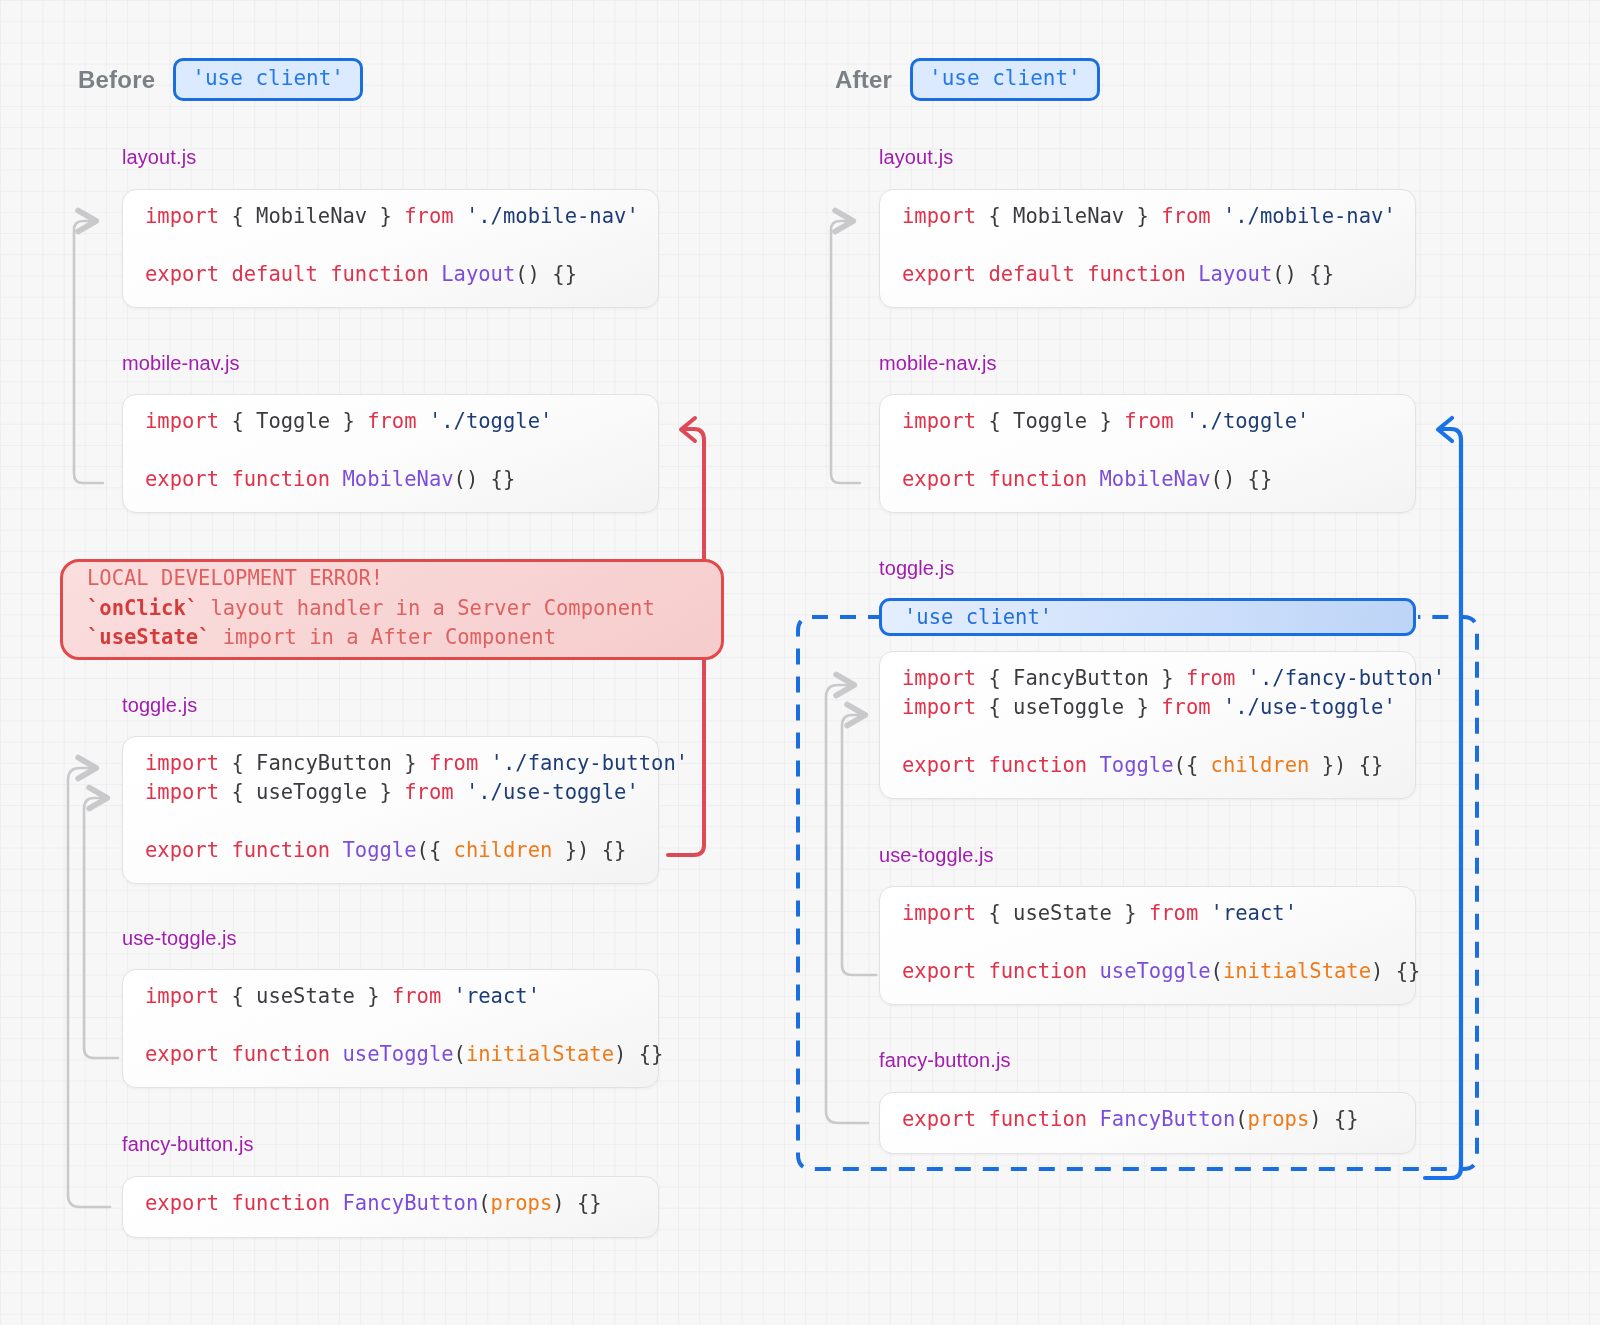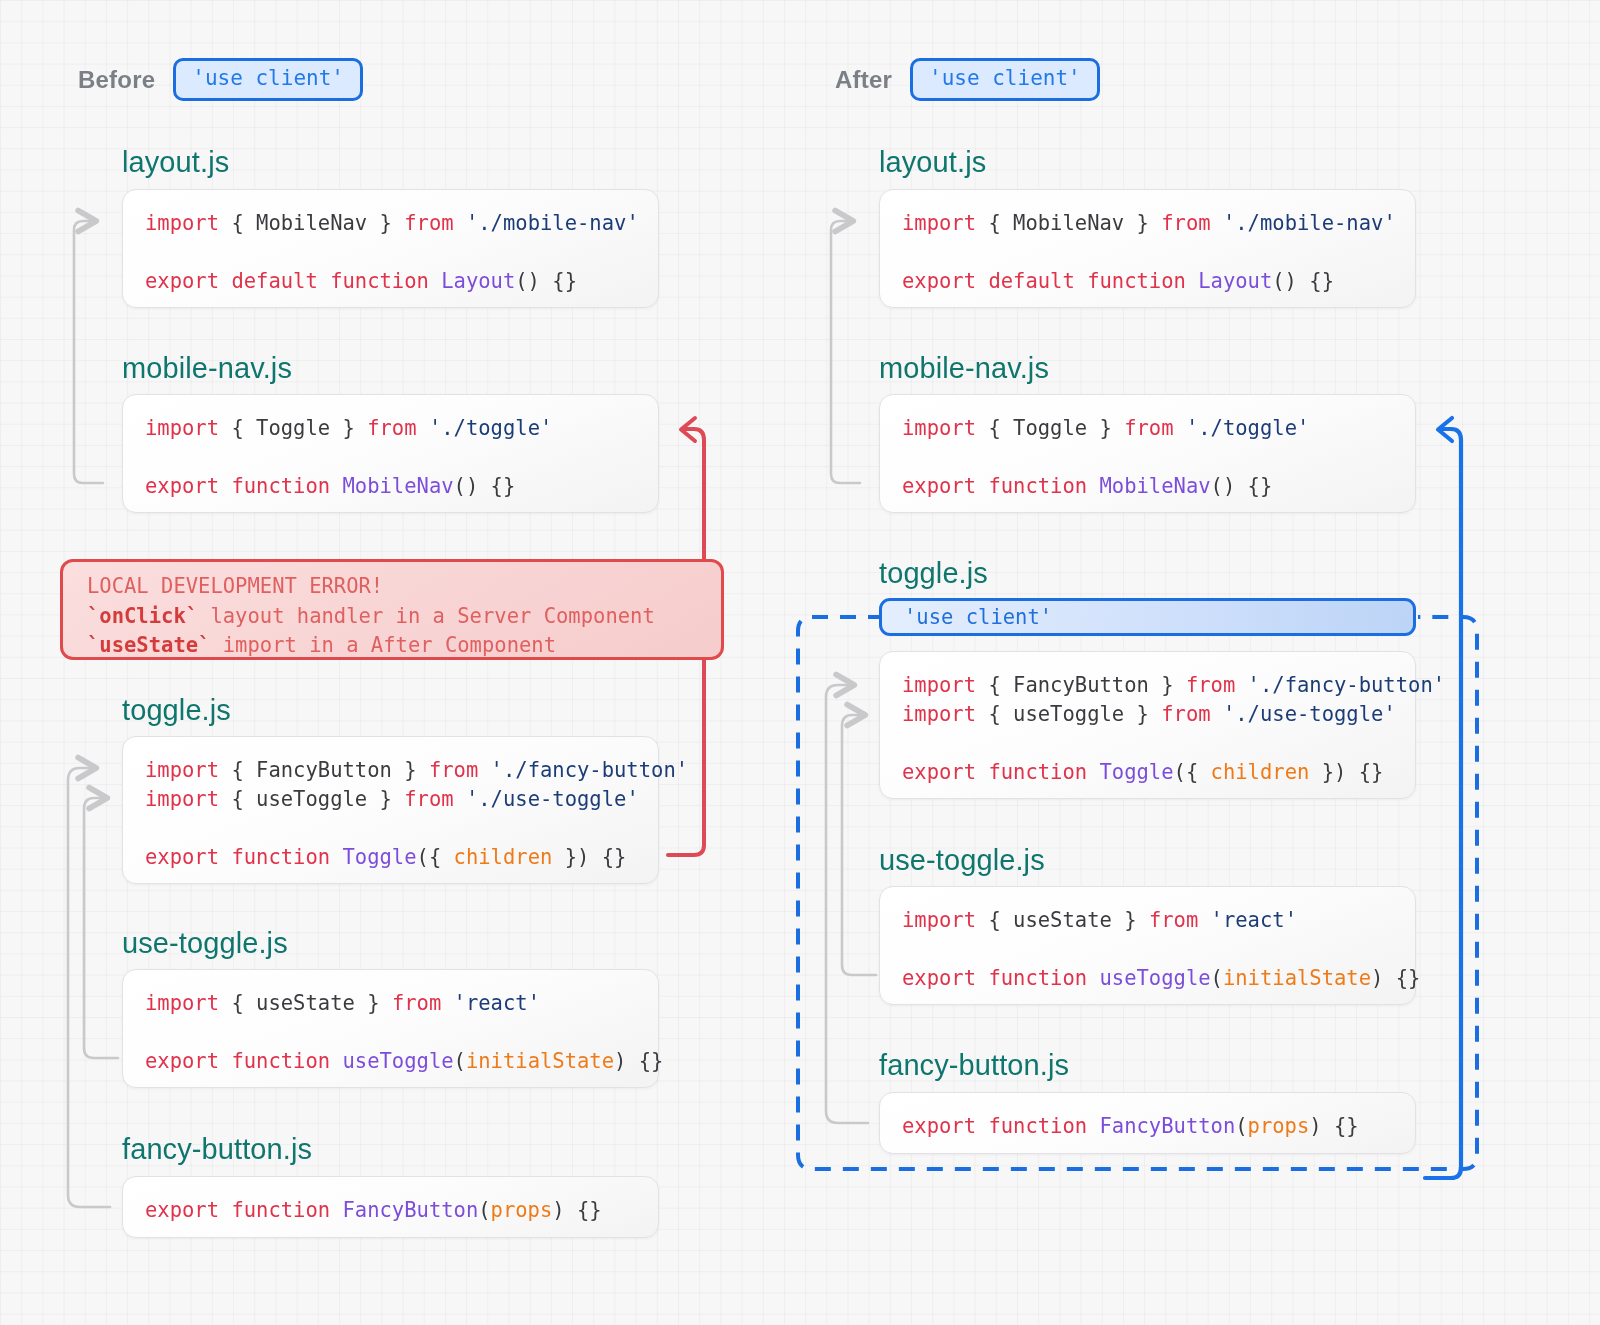--- a/index.html
+++ b/index.html
@@ -26,33 +26,33 @@
   }
   .pill{
     font-family:"DejaVu Sans Mono","Liberation Mono",monospace;
     font-size:21px;color:#2279e8;
     background:#dbeafe;border:3px solid #1a6ee0;border-radius:10px;
     padding:7px 16px 9px 16px;line-height:1;
   }
 
   
   .flabel{
-    position:absolute;font-size:29px;color:#0f766e;
+    position:absolute;font-size:20px;color:#a21caf;
     letter-spacing:0.1px;white-space:nowrap;
   }
 
   
   .card{
     position:absolute;
     background:linear-gradient(160deg,#ffffff 0%,#fdfdfd 45%,#f3f3f4 100%);
     border:1.5px solid #e2e2e4;
     border-radius:14px;
     box-shadow:0 1px 3px rgba(20,20,30,0.05);
     box-sizing:border-box;
-    padding:19px 22px;
+    padding:12px 22px;
   }
   .code{
     font-family:"DejaVu Sans Mono","Liberation Mono",monospace;
     font-size:20.5px;line-height:29px;white-space:pre;
   }
   .code .ln{display:block;}
   .gap{display:block;height:29px;}
   .kw{color:#e0334b;}
   .id{color:#3b3b3f;}
   .str{color:#1c3c78;}
@@ -69,23 +69,23 @@
     display:flex;align-items:center;
     padding-left:22px;
     z-index:6;
   }
   .banner .code{font-size:20.5px;color:#1f6fdd;}
 
   
   .errcard{
     position:absolute;
     background:linear-gradient(150deg,#fbdede 0%,#f8d4d4 55%,#f6cccc 100%);
-    border:3px solid #e04a4a;border-radius:13px;
+    border:3px solid #e04a4a;border-radius:19px;
     box-sizing:border-box;
-    padding:10px 24px;
+    padding:2px 24px;
     z-index:5;
   }
   .errcard .code{font-size:20.5px;line-height:29.5px;color:#e06060;}
   .errcard .eb{color:#d43c3c;font-weight:bold;margin-top:15px;}
 
   svg.overlay{position:absolute;inset:0;width:1600px;height:1325px;pointer-events:none;}
   svg.overlay.under{z-index:1;}
   svg.overlay.over{z-index:4;}
 </style>
 </head>

